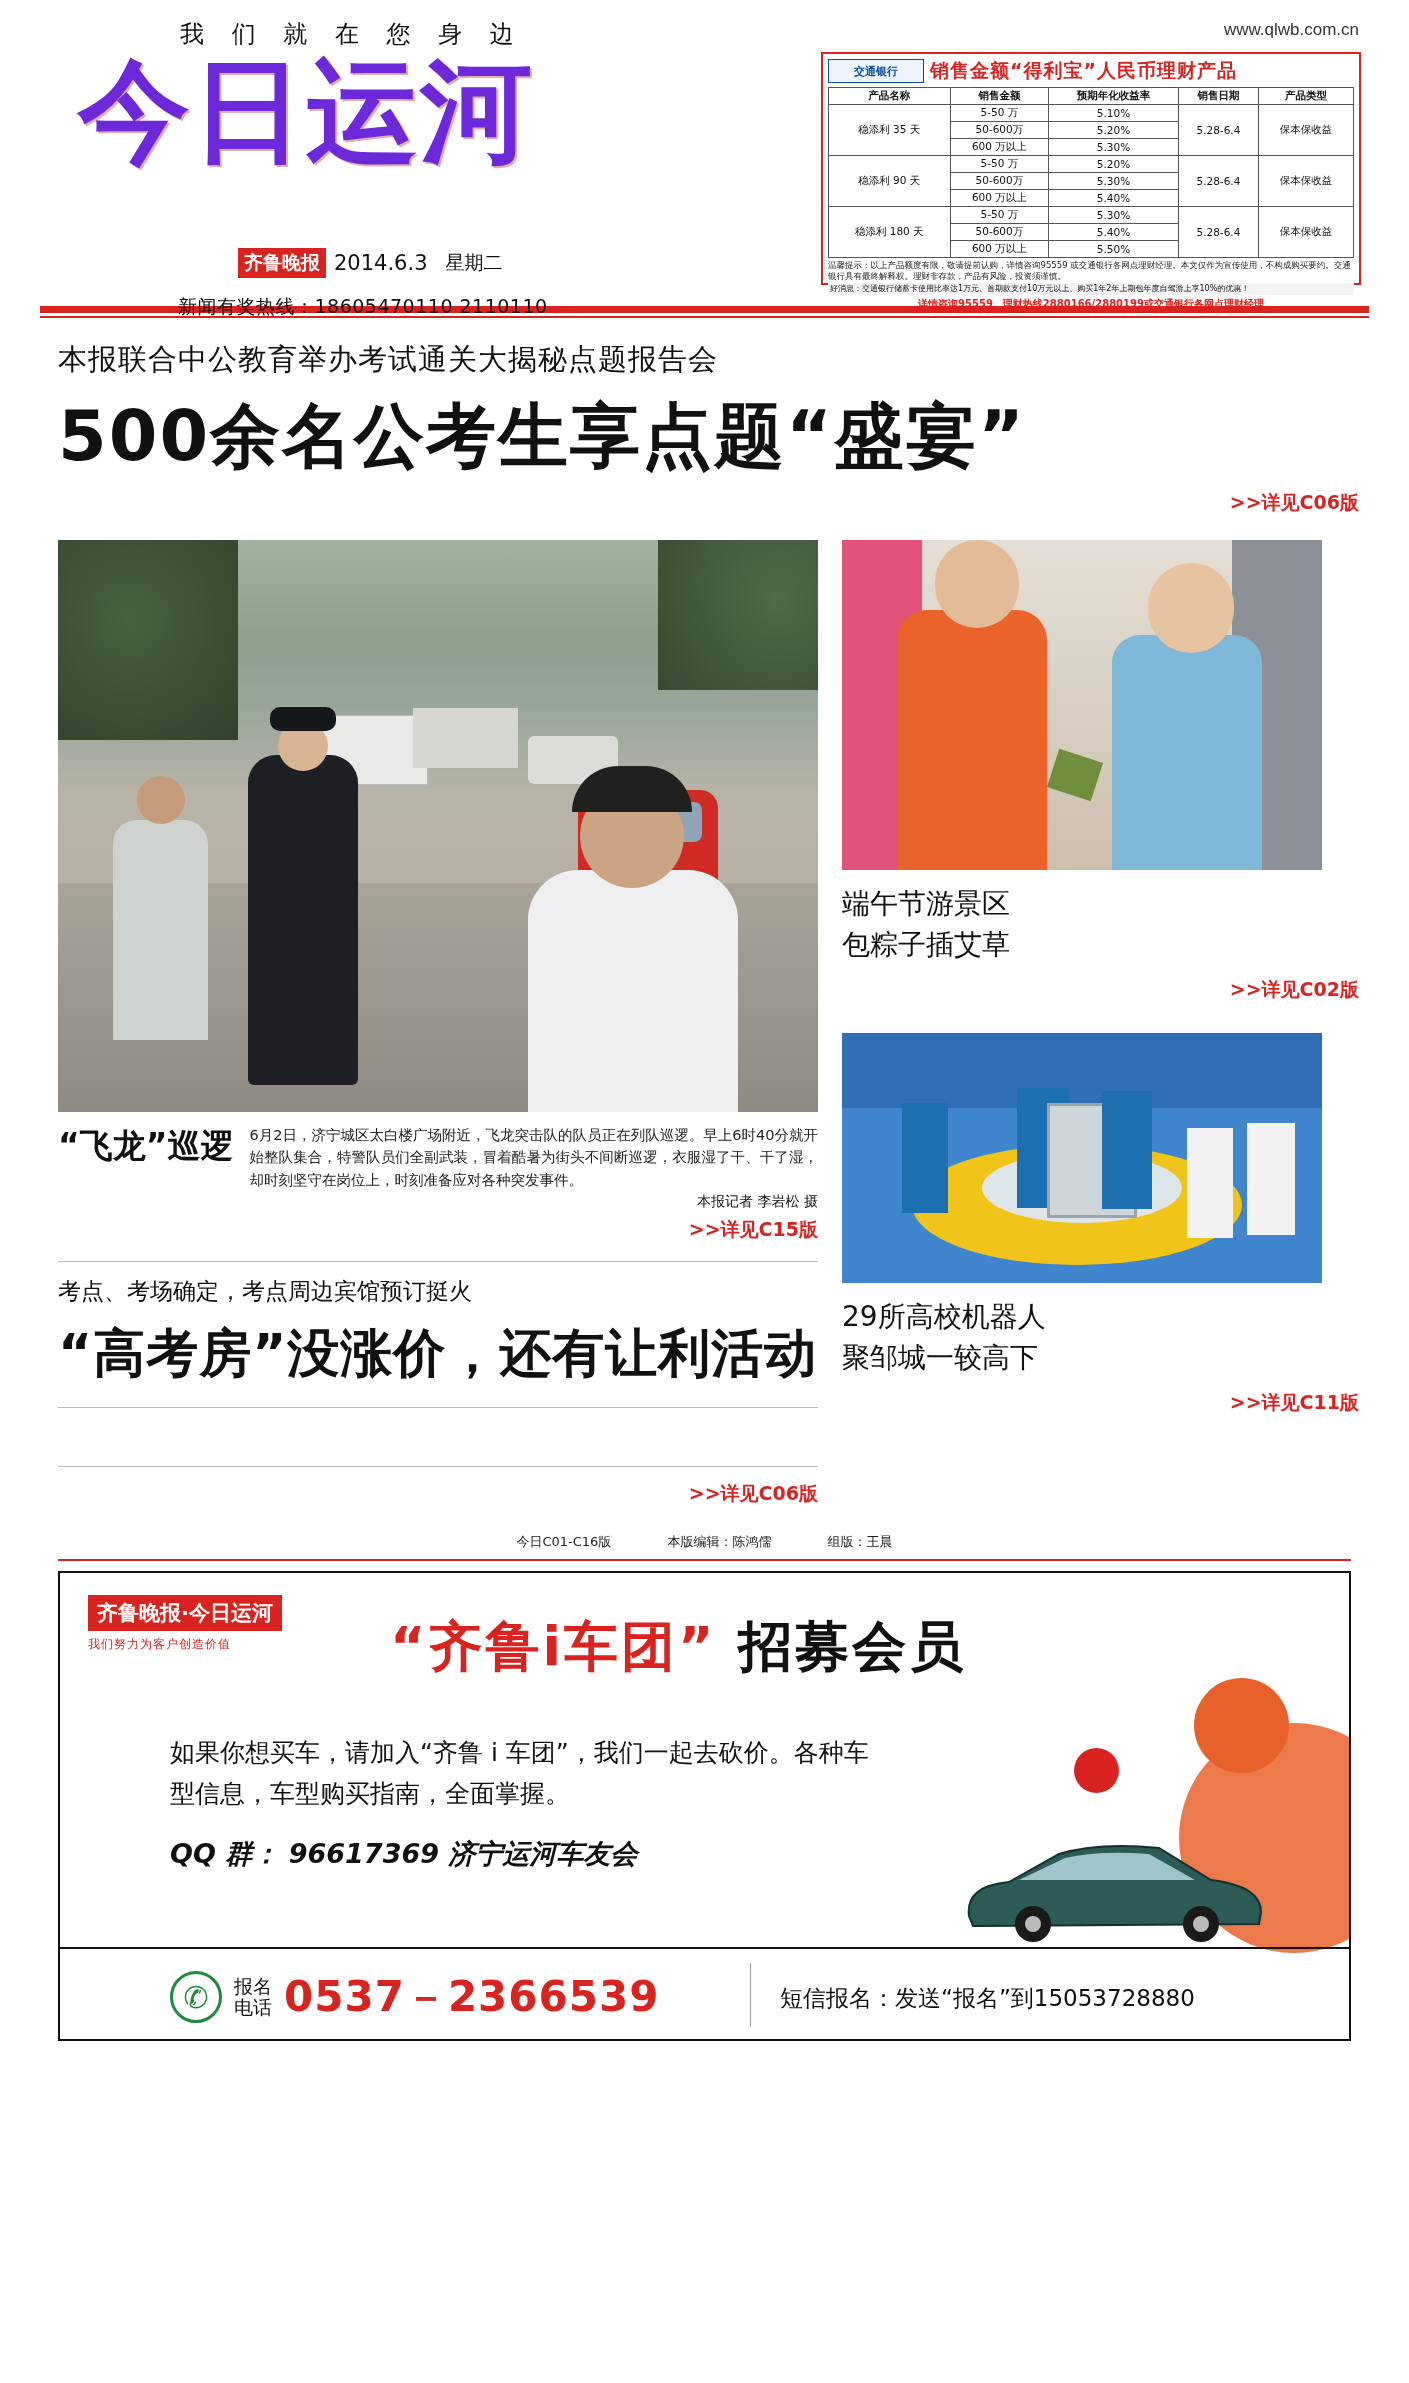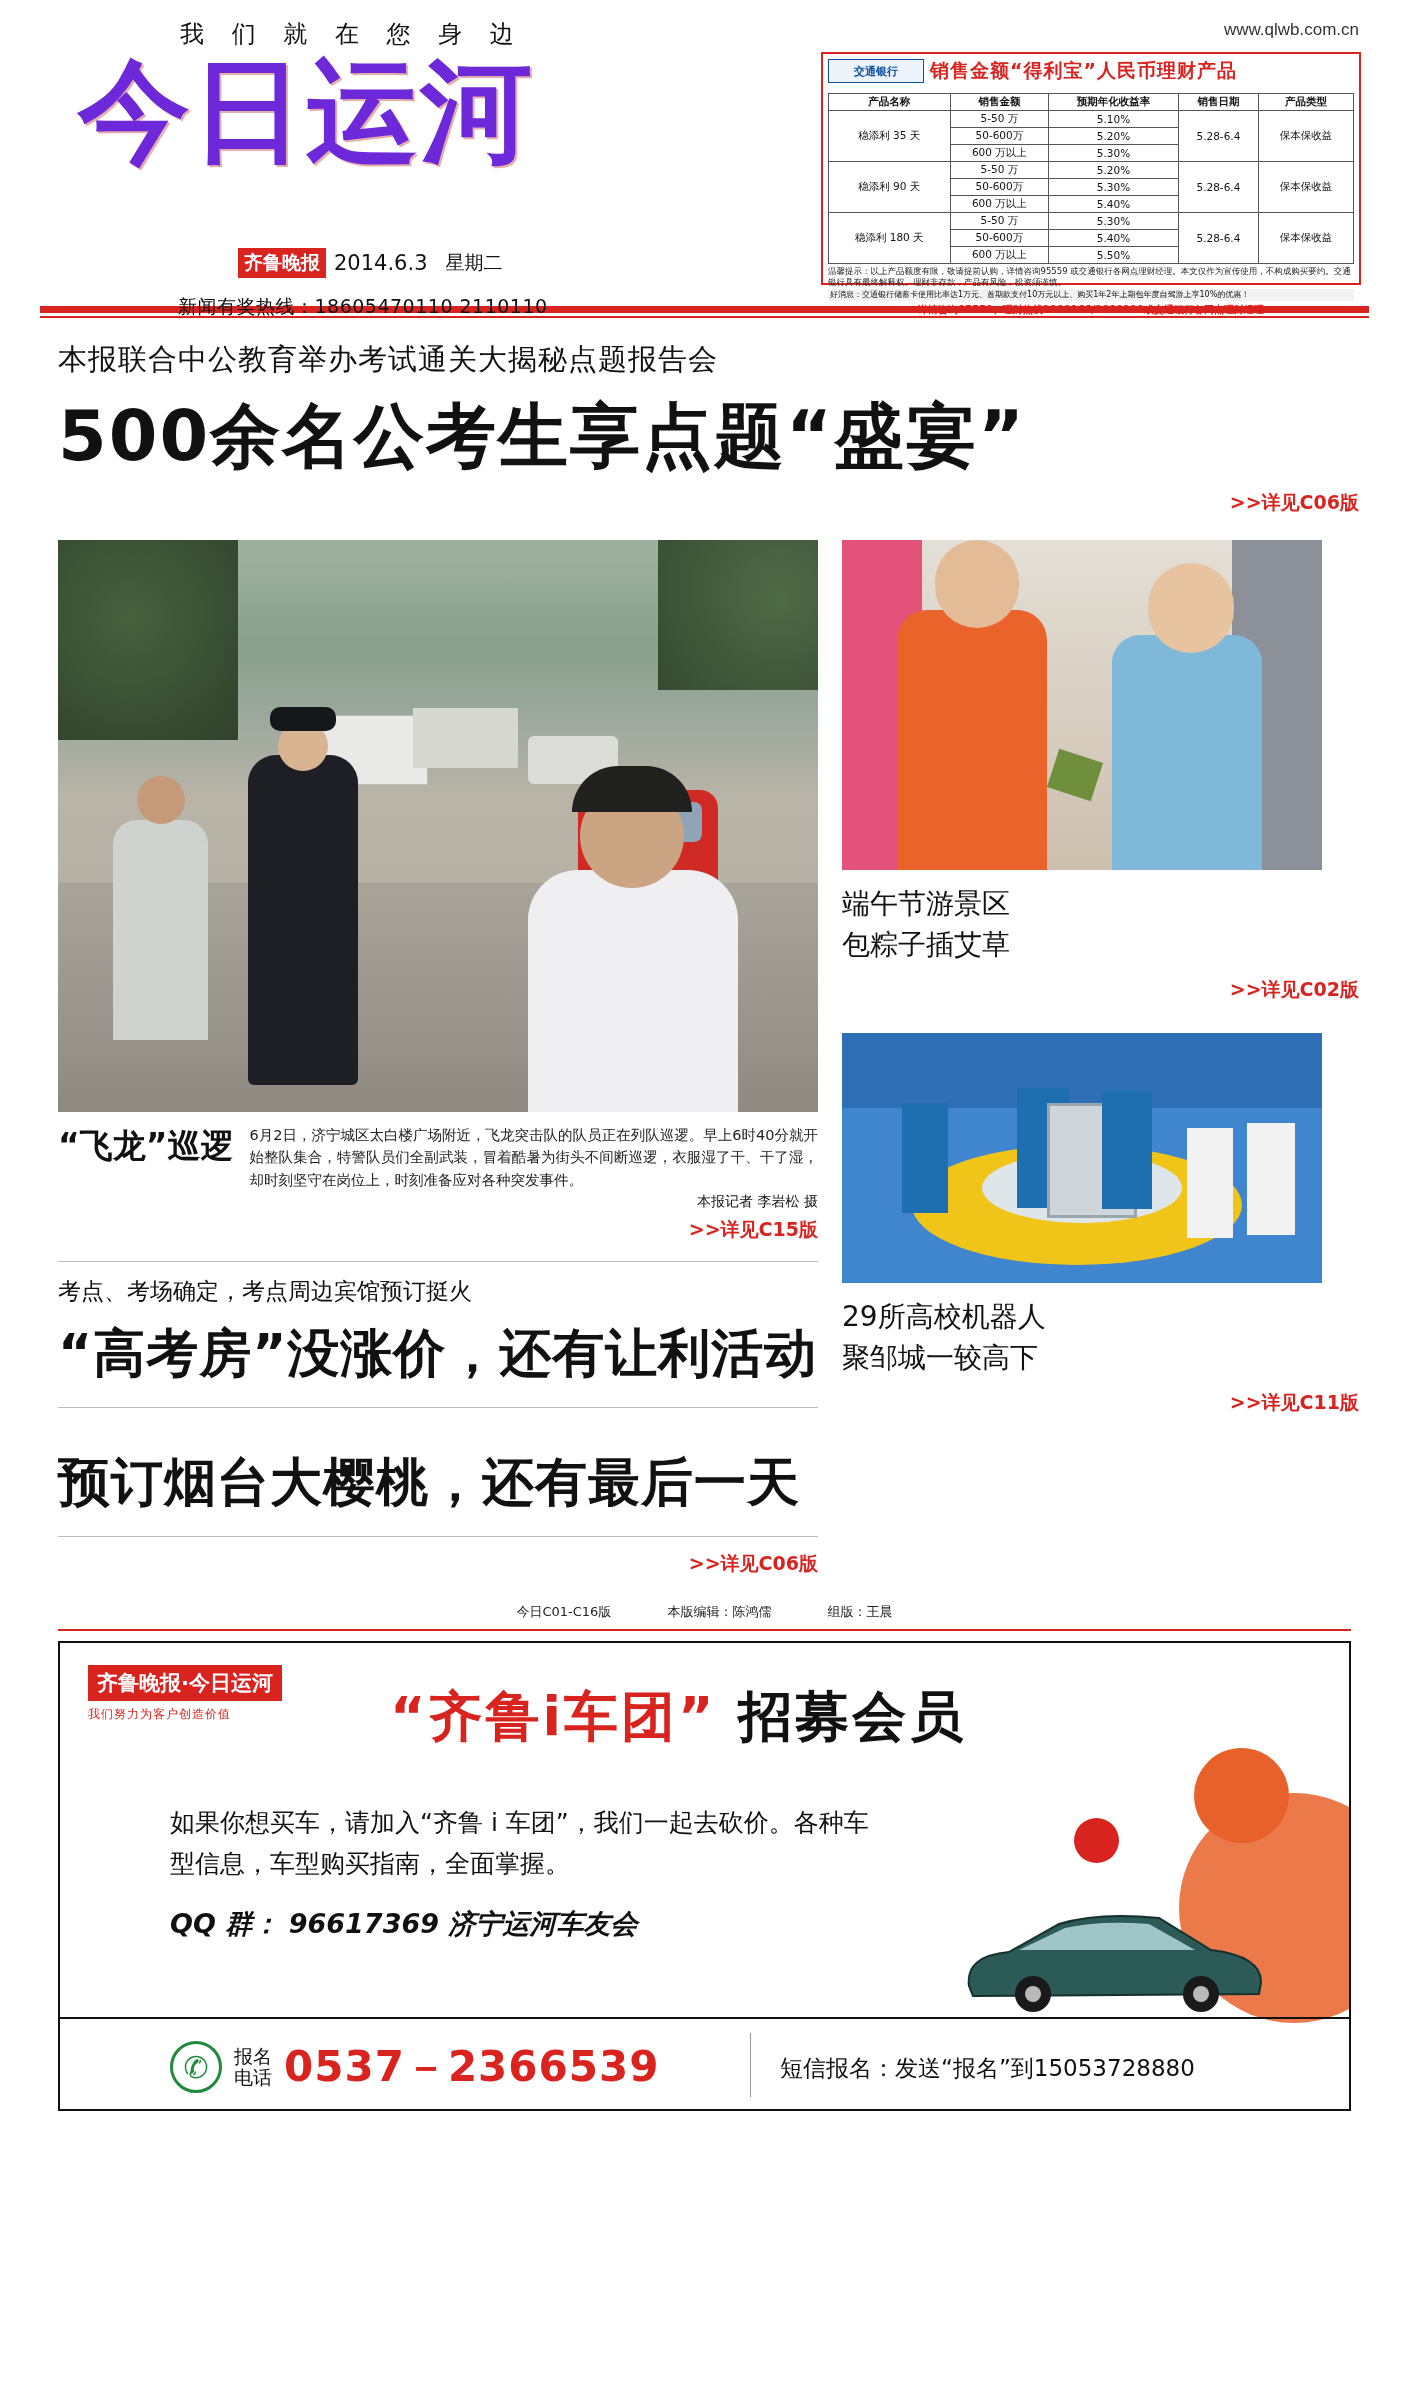--- a/index.html
+++ b/index.html
@@ -54,21 +54,21 @@
     border:2px solid #d9231f; background:#fff; padding:4px 5px 3px;
     font-size:10px; color:#111;
   }
   .bankad-top { display:flex; align-items:center; gap:6px; }
   .bankad-logo {
     width:96px; height:24px; border:1px solid #0a4fa0; color:#0a4fa0;
     font-size:11px; display:flex; align-items:center; justify-content:center;
     font-weight:bold; background:#eef4fb;
   }
   .bankad-title { color:#d9231f; font-weight:bold; font-size:19px; letter-spacing:1px; }
-  table.bank { width:100%; border-collapse:collapse; margin-top:9px;padding-left:36px; }
+  table.bank { width:100%; border-collapse:collapse; margin-top:3px;padding-left:36px; }
   table.bank th, table.bank td {
     border:1px solid #555; font-size:10.5px; text-align:center; padding:1px 2px; height:16px;
   }
   table.bank th { background:#fff; font-weight:bold; }
   .bankad-note { font-size:8.5px; line-height:1.25; margin-top:2px; color:#222; }
   .bankad-note2 { font-size:8px; line-height:1.2; margin-top:2px; color:#111; background:#f3f3f3; padding:1px 2px;}
   .bankad-foot { color:#d9231f; font-size:10px; text-align:center; margin-top:2px; font-weight:bold;}
 
   .rule-red { height:7px; background:#d9231f; margin:6px 0 0 0; }
   .rule-thin { height:2px; background:#d9231f; margin-top:3px; }
@@ -303,21 +303,20 @@
 
       <div>
         <div class="sec-kicker">考点、考场确定，考点周边宾馆预订挺火</div>
         <div class="sec-title">“高考房”没涨价，还有让利活动</div>
         <div class="hr-line"></div>
       </div>
 
       <div style="height:26px"></div>
 
       <div>
-        <div class="sec-title" style="margin-top:0">预订烟台大樱桃，还有最后一天</div>
         <div class="hr-line"></div>
         <div class="seemore">&gt;&gt;详见C06版</div>
       </div>
     </div>
 
     <div class="col-right">
       <div class="photo photo-sm">
         <div class="ph-kids-bg"></div>
         <div class="adult-l"></div>
         <div class="adult-r"></div>

